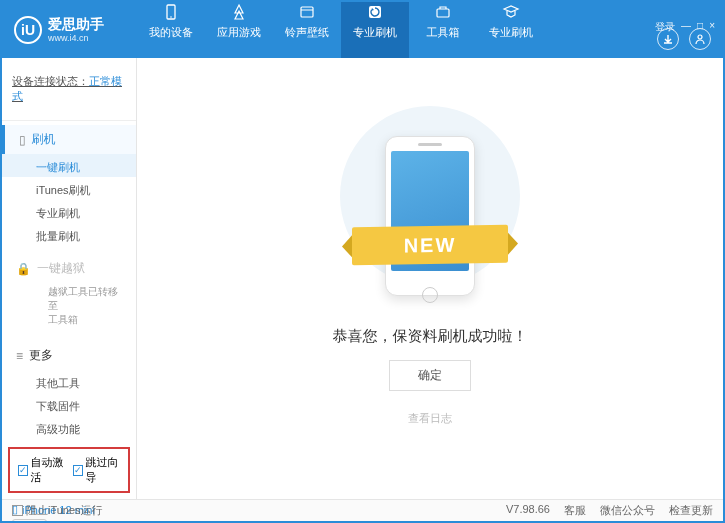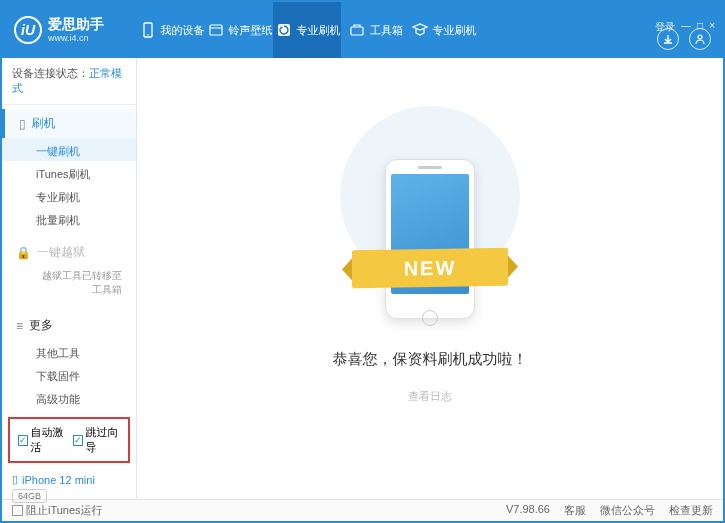--- a/index.html
+++ b/index.html
@@ -1,41 +1,41 @@
 <!DOCTYPE html>
 <html><head>
 <meta charset="utf-8">
 <style>
 * { margin: 0; padding: 0; box-sizing: border-box; }
 body { font-family: "Microsoft YaHei", Arial, sans-serif; font-size: 12px; background: #fff; width: 725px; height: 523px; overflow: hidden; border: 2px solid #2a8cd8; }
 .header { background: #2a8cd8; height: 56px; display: flex; align-items: center; color: #fff; position: relative; }
 .logo-area { display: flex; align-items: center; padding: 0 12px; width: 135px; }
-.logo-icon { width: 28px; height: 28px; border: 2px solid #fff; border-radius: 50%; display: flex; align-items: center; justify-content: center; font-weight: bold; font-size: 14px; margin-right: 6px; font-style: italic; }
+.logo-icon { width: 28px; height: 28px; border: 2px solid #fff; border-radius: 50%; display: flex; align-items: center; justify-content: center; font-weight: bold; font-size: 14px; margin-right: 6px; }
 .logo-text { line-height: 1.2; }
 .logo-title { font-size: 14px; font-weight: bold; }
 .logo-url { font-size: 9px; opacity: 0.85; }
 .nav { display: flex; height: 100%; }
-.nav-item { width: 68px; display: flex; flex-direction: row; align-items: center; justify-content: center; cursor: pointer; font-size: 11px; gap: 3px; }
+.nav-item { width: 68px; display: flex; flex-direction: column; align-items: center; cursor: pointer; font-size: 11px; gap: 3px; }
 .nav-item.active { background: #1a6fb8; }
 .nav-icon { width: 20px; height: 20px; display: flex; align-items: center; justify-content: center; }
 .header-right { position: absolute; right: 8px; top: 18px; display: flex; gap: 6px; font-size: 10px; }
 .header-right-item { cursor: pointer; opacity: 0.9; }
 .header-circles { position: absolute; right: 12px; bottom: 8px; display: flex; gap: 10px; }
 .circle-btn { width: 22px; height: 22px; border: 1.5px solid rgba(255,255,255,0.8); border-radius: 50%; display: flex; align-items: center; justify-content: center; cursor: pointer; }
 .body-area { display: flex; height: calc(100% - 56px - 22px); }
 .sidebar { width: 135px; border-right: 1px solid #e5e5e5; display: flex; flex-direction: column; background: #fff; }
-.conn-status { padding: 8px 10px; font-size: 11px; color: #555; border-bottom: 1px solid #eee; }
+.conn-status { padding: 16px 10px; font-size: 11px; color: #555; border-bottom: 1px solid #eee; text-decoration: underline; }
 .conn-val { color: #2a8cd8; }
 .side-section { padding: 4px 0; }
 .side-head { display: flex; align-items: center; padding: 6px 14px; font-size: 12px; color: #333; gap: 6px; cursor: pointer; }
 .side-head .side-ico { color: #888; font-size: 12px; }
 .side-active-bar { border-left: 3px solid #2a8cd8; background: #f5faff; color: #2a8cd8; }
 .side-sub { padding: 6px 14px 2px 34px; font-size: 11px; color: #555; cursor: pointer; }
 .side-sub.active { background: #e8f3fc; color: #2a8cd8; }
-.side-note { font-size: 10px; color: #999; padding: 2px 14px 6px 36px; line-height: 1.4; text-align: right; }
+.side-note { font-size: 10px; color: #999; padding: 2px 14px 6px 46px; line-height: 1.4; }
 .checkbox-row { display: flex; gap: 8px; padding: 6px 8px; border: 2px solid #d43c3c; margin: 4px 6px; font-size: 11px; }
 .cb { display: flex; align-items: center; gap: 3px; cursor: pointer; }
 .cb-box { width: 11px; height: 11px; border: 1px solid #2a8cd8; display: flex; align-items: center; justify-content: center; color: #2a8cd8; font-size: 9px; line-height: 1; }
 .device-info { padding: 6px 10px; }
 .device-name { color: #2a8cd8; font-size: 11px; display: flex; align-items: center; gap: 4px; }
 .device-badge { display: inline-block; border: 1px solid #ccc; border-radius: 3px; padding: 1px 5px; font-size: 9px; color: #777; margin-top: 3px; }
 .main { flex: 1; display: flex; flex-direction: column; align-items: center; justify-content: center; position: relative; }
 .phone-img { width: 140px; height: 180px; position: relative; }
 .phone-body { width: 90px; height: 160px; background: #fff; border-radius: 12px; position: absolute; left: 25px; top: 5px; box-shadow: 0 4px 12px rgba(0,0,0,0.12); border: 1px solid #e0e0e0; }
 .phone-screen { position: absolute; left: 31px; top: 20px; width: 78px; height: 120px; background: linear-gradient(160deg, #5db3e8 0%, #3a8ed0 100%); border-radius: 2px; }
@@ -73,20 +73,28 @@
           <svg width="18" height="18" viewBox="0 0 18 18">
             <rect x="5" y="2" width="8" height="14" rx="1" fill="none" stroke="#fff" stroke-width="1.3"></rect>
             <circle cx="9" cy="14" r="0.8" fill="#fff"></circle>
           </svg>
         </span>
       <span>我的设备</span>
     </div>
     <div class="nav-item">
       <span class="nav-icon">
           <svg width="18" height="18" viewBox="0 0 18 18">
+            <path d="M9 2 L13 10 L5 10 Z M9 8 L13 16 L5 16 Z" fill="none" stroke="#fff" stroke-width="1.2"></path>
+          </svg>
+        </span>
+      <span>应用游戏</span>
+    </div>
+    <div class="nav-item">
+      <span class="nav-icon">
+          <svg width="18" height="18" viewBox="0 0 18 18">
             <rect x="3" y="4" width="12" height="10" rx="1" fill="none" stroke="#fff" stroke-width="1.2"></rect>
             <path d="M3 7 L15 7" stroke="#fff" stroke-width="1"></path>
           </svg>
         </span>
       <span>铃声壁纸</span>
     </div>
     <div class="nav-item active">
       <span class="nav-icon">
           <svg width="18" height="18" viewBox="0 0 18 18">
             <rect x="3" y="3" width="12" height="12" rx="2" fill="#fff"></rect>
@@ -192,20 +200,21 @@
   <div class="main">
     <div class="circle-bg"></div>
     <div class="phone-img">
       <div class="phone-body"></div>
       <div class="phone-speaker"></div>
       <div class="phone-screen"></div>
       <div class="phone-home"></div>
       <div class="new-banner">NEW</div>
     </div>
     <div class="success-text">恭喜您，保资料刷机成功啦！</div>
+    <button class="confirm-btn">确定</button>
     <a class="view-log">查看日志</a>
   </div>
 </div>
 
 <div class="footer">
   <div class="footer-left">
     <label class="cb">
       <span class="footer-cb"></span>
       <span>阻止iTunes运行</span>
     </label>

